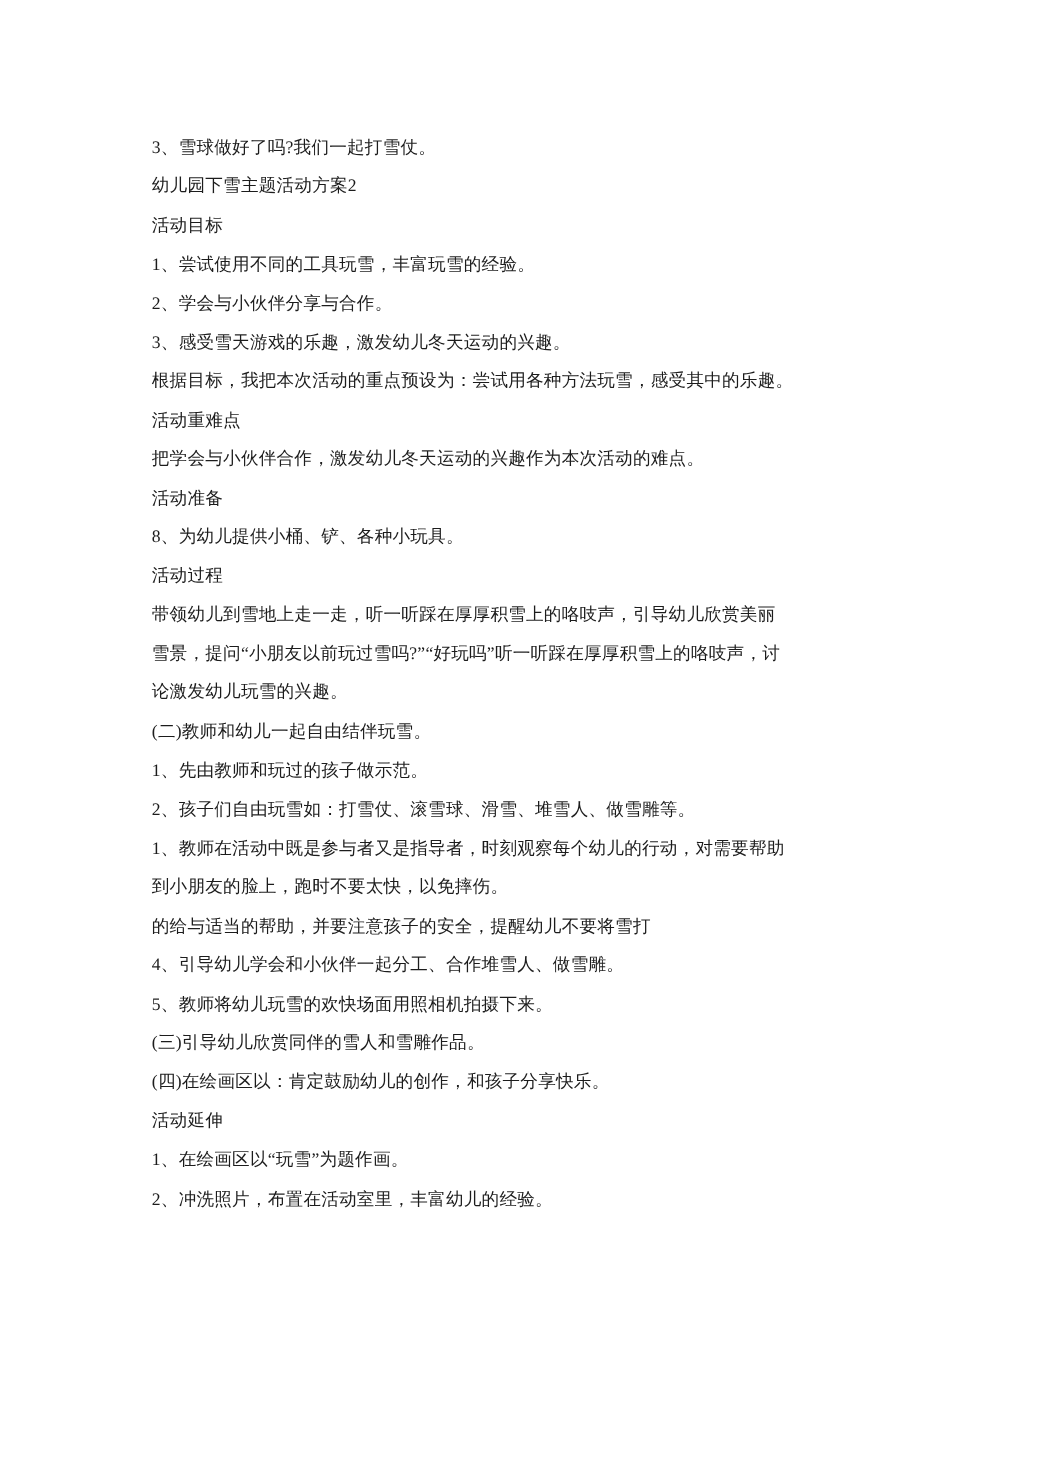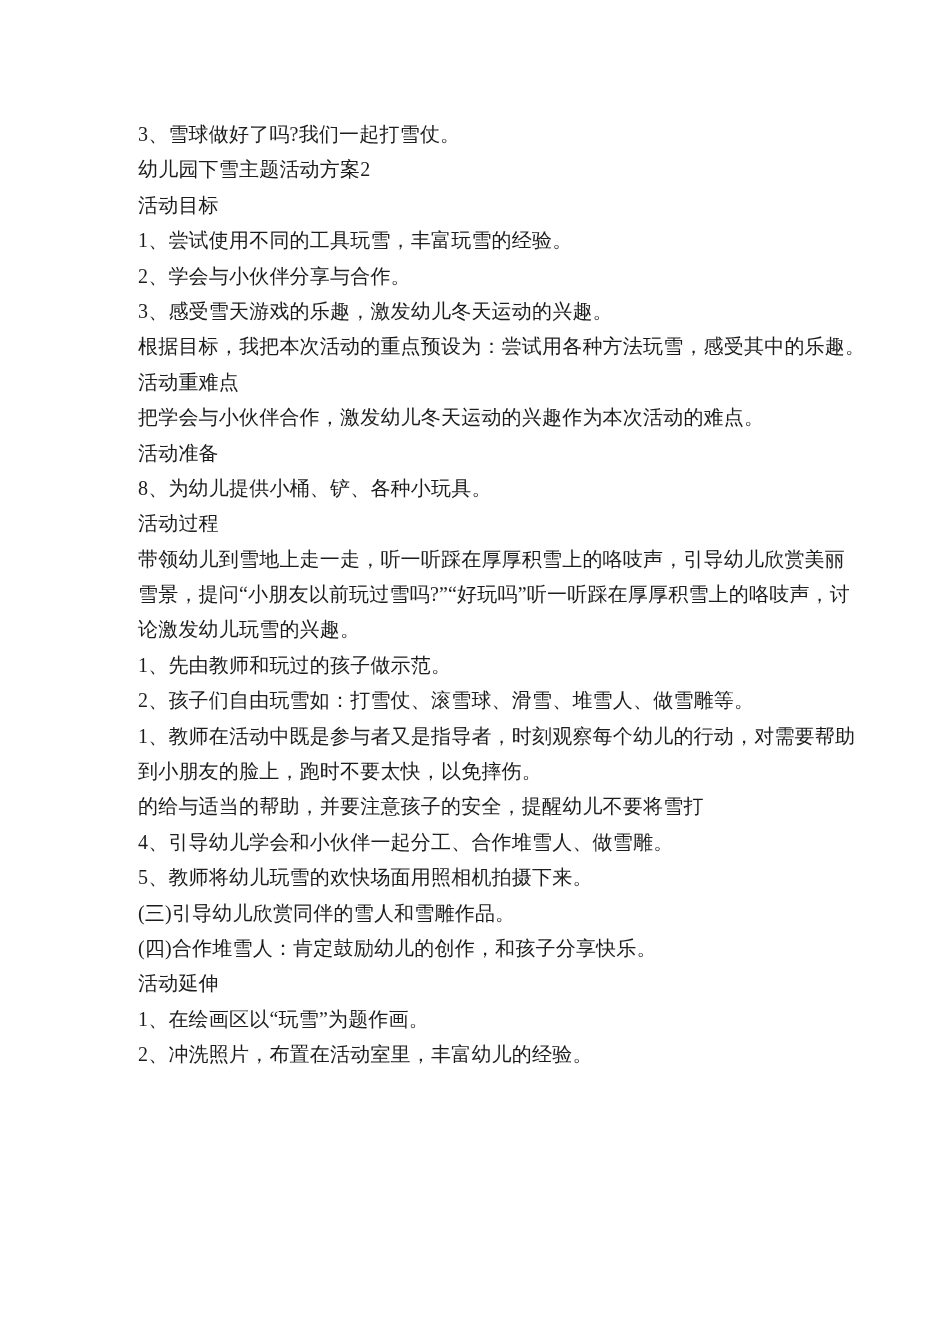--- a/index.html
+++ b/index.html
@@ -19,21 +19,21 @@
     height: 1344px;
     background: #ffffff;
     padding: 117px 95px 0 138px;
   }
   .doc-body {
     width: 100%;
   }
   .line {
     margin: 0;
     padding: 0;
-    font-size: 20px;
+    font-size: 16px;
     line-height: 35.4px;
     height: 35.4px;
     color: #1c1c1c;
     white-space: nowrap;
     letter-spacing: 0.2px;
   }
 </style>
 </head>
 <body>
 
@@ -48,26 +48,27 @@
       <p class="line">3、感受雪天游戏的乐趣，激发幼儿冬天运动的兴趣。</p>
       <p class="line">根据目标，我把本次活动的重点预设为：尝试用各种方法玩雪，感受其中的乐趣。</p>
       <p class="line">活动重难点</p>
       <p class="line">把学会与小伙伴合作，激发幼儿冬天运动的兴趣作为本次活动的难点。</p>
       <p class="line">活动准备</p>
       <p class="line">8、为幼儿提供小桶、铲、各种小玩具。</p>
       <p class="line">活动过程</p>
       <p class="line">带领幼儿到雪地上走一走，听一听踩在厚厚积雪上的咯吱声，引导幼儿欣赏美丽</p>
       <p class="line">雪景，提问“小朋友以前玩过雪吗?”“好玩吗”听一听踩在厚厚积雪上的咯吱声，讨</p>
       <p class="line">论激发幼儿玩雪的兴趣。</p>
+      <p class="line">(二)教师和幼儿一起自由结伴玩雪。</p>
       <p class="line">1、先由教师和玩过的孩子做示范。</p>
       <p class="line">2、孩子们自由玩雪如：打雪仗、滚雪球、滑雪、堆雪人、做雪雕等。</p>
       <p class="line">1、教师在活动中既是参与者又是指导者，时刻观察每个幼儿的行动，对需要帮助</p>
       <p class="line">到小朋友的脸上，跑时不要太快，以免摔伤。</p>
       <p class="line">的给与适当的帮助，并要注意孩子的安全，提醒幼儿不要将雪打</p>
       <p class="line">4、引导幼儿学会和小伙伴一起分工、合作堆雪人、做雪雕。</p>
       <p class="line">5、教师将幼儿玩雪的欢快场面用照相机拍摄下来。</p>
       <p class="line">(三)引导幼儿欣赏同伴的雪人和雪雕作品。</p>
-      <p class="line">(四)合作堆雪人：肯定鼓励幼儿的创作，和孩子分享快乐。</p>
+      <p class="line">(四)在绘画区以：肯定鼓励幼儿的创作，和孩子分享快乐。</p>
       <p class="line">活动延伸</p>
       <p class="line">1、在绘画区以“玩雪”为题作画。</p>
       <p class="line">2、冲洗照片，布置在活动室里，丰富幼儿的经验。</p>
     </div>
 </div>
 
 </body></html>

